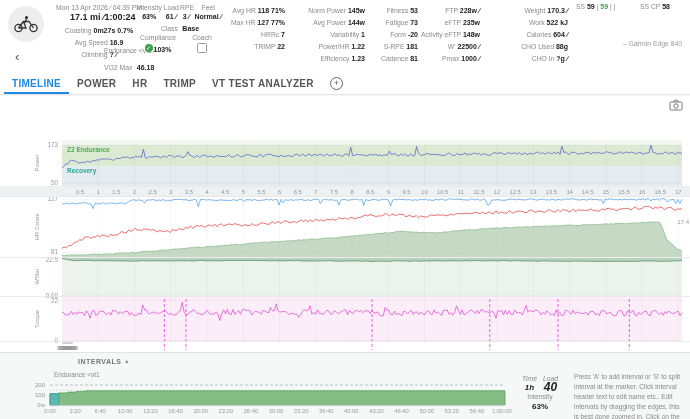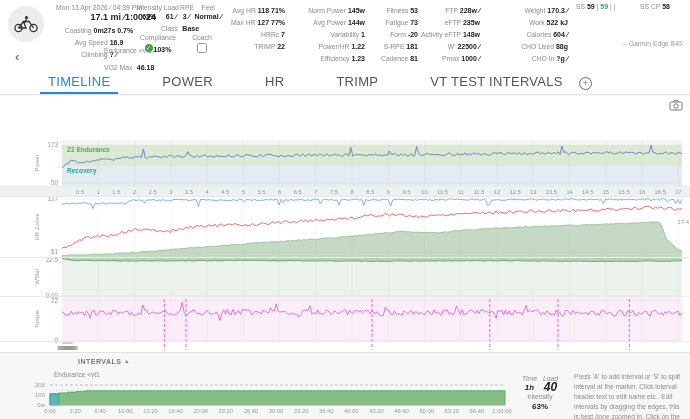--- a/index.html
+++ b/index.html
@@ -6,39 +6,39 @@
   .app{position:relative;width:690px;height:419px;font-family:"Liberation Sans",sans-serif;background:#fff;overflow:hidden;}
   .abs{position:absolute;}
   .sl{color:#8a8a8a;font-size:6.8px;}
   .sv{color:#222;font-weight:700;font-size:7px;}
   .srow{line-height:9px;white-space:nowrap;}
   
   .avatar{left:8px;top:6px;width:36px;height:36px;border-radius:50%;background:#ededed;display:flex;align-items:center;justify-content:center;}
   .back{left:15px;top:50px;font-size:13px;color:#555;line-height:13px;}
   .col-date{left:36px;top:3px;width:126px;text-align:center;}
   .dtline{font-size:6.8px;color:#888;line-height:9px;white-space:nowrap;}
-  .bigrow{display:flex;justify-content:flex-end;padding:0 6px;line-height:11px;}
+  .bigrow{display:flex;justify-content:flex-start;padding:0 6px;line-height:11px;margin-left:28px;}
   .big{font-size:9px;font-weight:700;color:#222;}
   .subline{font-size:6.8px;color:#888;white-space:nowrap;}
   .blk{top:3px;text-align:right;}
   .ib{left:136px;top:3px;width:88px;}
   .ib-grid{display:flex;text-align:center;}
   .ib-grid .c{line-height:9px;}
   .ib-c1{width:30%}.ib-c2{width:20%}.ib-c3{width:14%}.ib-c4{width:36%}
   .ctr{text-align:center;line-height:9px;}
   .c2{display:flex;text-align:center;}
   .c2 .ccol{width:50%;}
   .chk{display:inline-block;width:8px;height:8px;border-radius:50%;background:#43a047;color:#fff;font-size:6px;line-height:8px;text-align:center;vertical-align:middle;margin-right:1px;}
   .checkbox{display:inline-block;width:8px;height:8px;border:1.2px solid #999;border-radius:1.5px;background:#fff;vertical-align:middle;}
   .ss-line{font-size:6.8px;white-space:nowrap;}
   .green{color:#43a047;font-weight:700;}
   .garmin{right:8px;top:40px;font-size:6.8px;color:#999;}
   
   .tabbar{left:0;top:77px;width:690px;height:17px;display:flex;align-items:flex-end;padding-left:4px;box-sizing:border-box;z-index:3;background:#fff;}
-  .tab{font-size:13px;font-weight:400;letter-spacing:.3px;color:#555;padding:4px 8px 3px 8px;border-bottom:2px solid transparent;cursor:pointer;white-space:nowrap;margin-left:36px;}
+  .tab{font-size:10px;font-weight:700;letter-spacing:.3px;color:#555;padding:4px 8px 3px 8px;border-bottom:2px solid transparent;cursor:pointer;white-space:nowrap;}
   .tab.active{color:#1e88e5;border-bottom:2px solid #1e88e5;}
   .tab.hl{background:#e3e3e3;}
   .addtab{width:11px;height:11px;border:1.1px solid #666;border-radius:50%;color:#666;font-size:9px;line-height:10px;text-align:center;margin:0 0 4px 8px;}
   
   #chart-svg{left:0;top:0;z-index:1;}
   .card-top{left:0;top:94px;width:690px;height:2px;background:linear-gradient(#ddd,#fff);z-index:2;}
   
   .ivsec{left:0;top:352px;width:690px;height:67px;background:#f6f7f7;border-top:1px solid #e3e3e3;box-sizing:border-box;z-index:2;}
   .ivhdr{left:78px;top:5px;font-size:7px;color:#777;letter-spacing:.5px;font-weight:700;}
   .ivhdr .tri{font-size:5.5px;vertical-align:1px;color:#888;}
@@ -286,21 +286,21 @@
     <span class="sl">SS CP</span>
     <span class="sv">58</span>
   </div>
   <div class="abs garmin">– Garmin Edge 840</div>
 
   <div class="abs tabbar">
     <div class="tab active">TIMELINE</div>
       <div class="tab">POWER</div>
       <div class="tab">HR</div>
       <div class="tab">TRIMP</div>
-      <div class="tab">VT TEST INTERVALS</div>
+      <div class="tab">VT TEST ANALYZER</div>
       <div class="addtab">+</div>
   </div>
   <div class="abs card-top"></div>
 
   <svg class="abs" style="left:669px;top:99px;z-index:2;" width="14" height="12" viewBox="0 0 14 12">
     <g fill="none" stroke="#777" stroke-width="1">
       <rect x="1" y="3" width="12" height="8" rx="1.2"></rect>
       <path d="M4.5 3 L5.5 1.3 L8.5 1.3 L9.5 3"></path>
       <circle cx="7" cy="7" r="2.2"></circle>
     </g>

